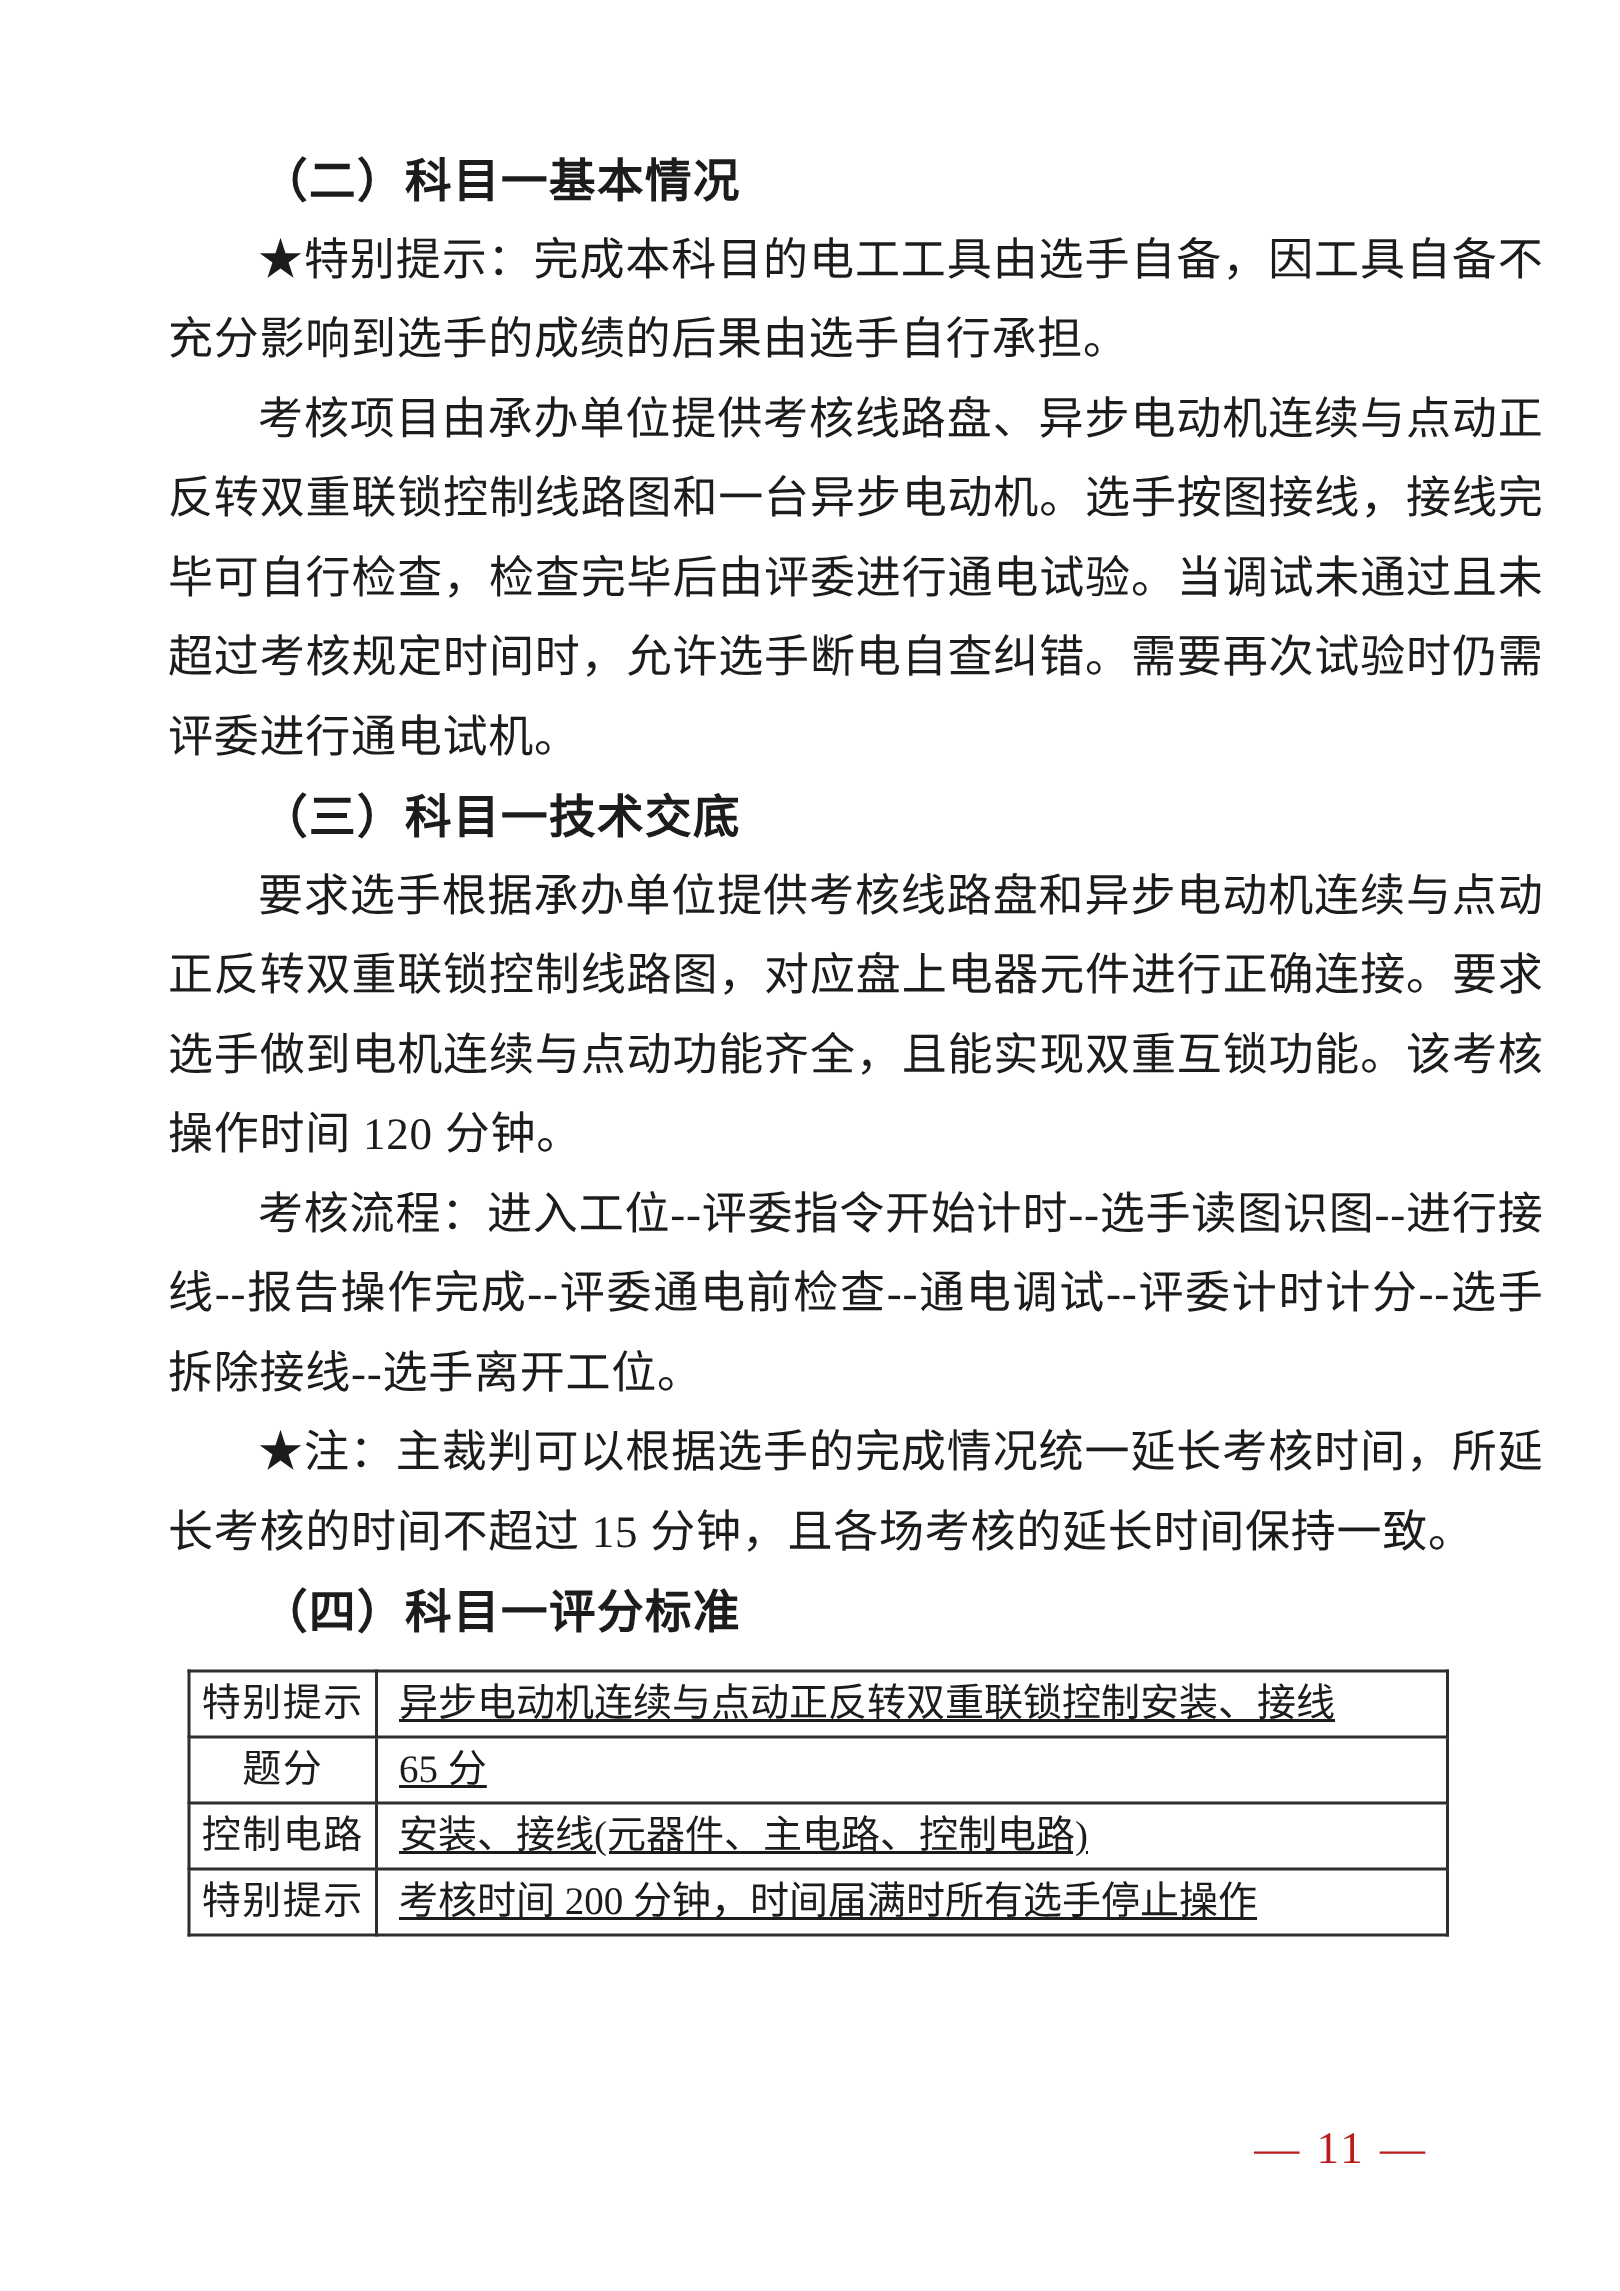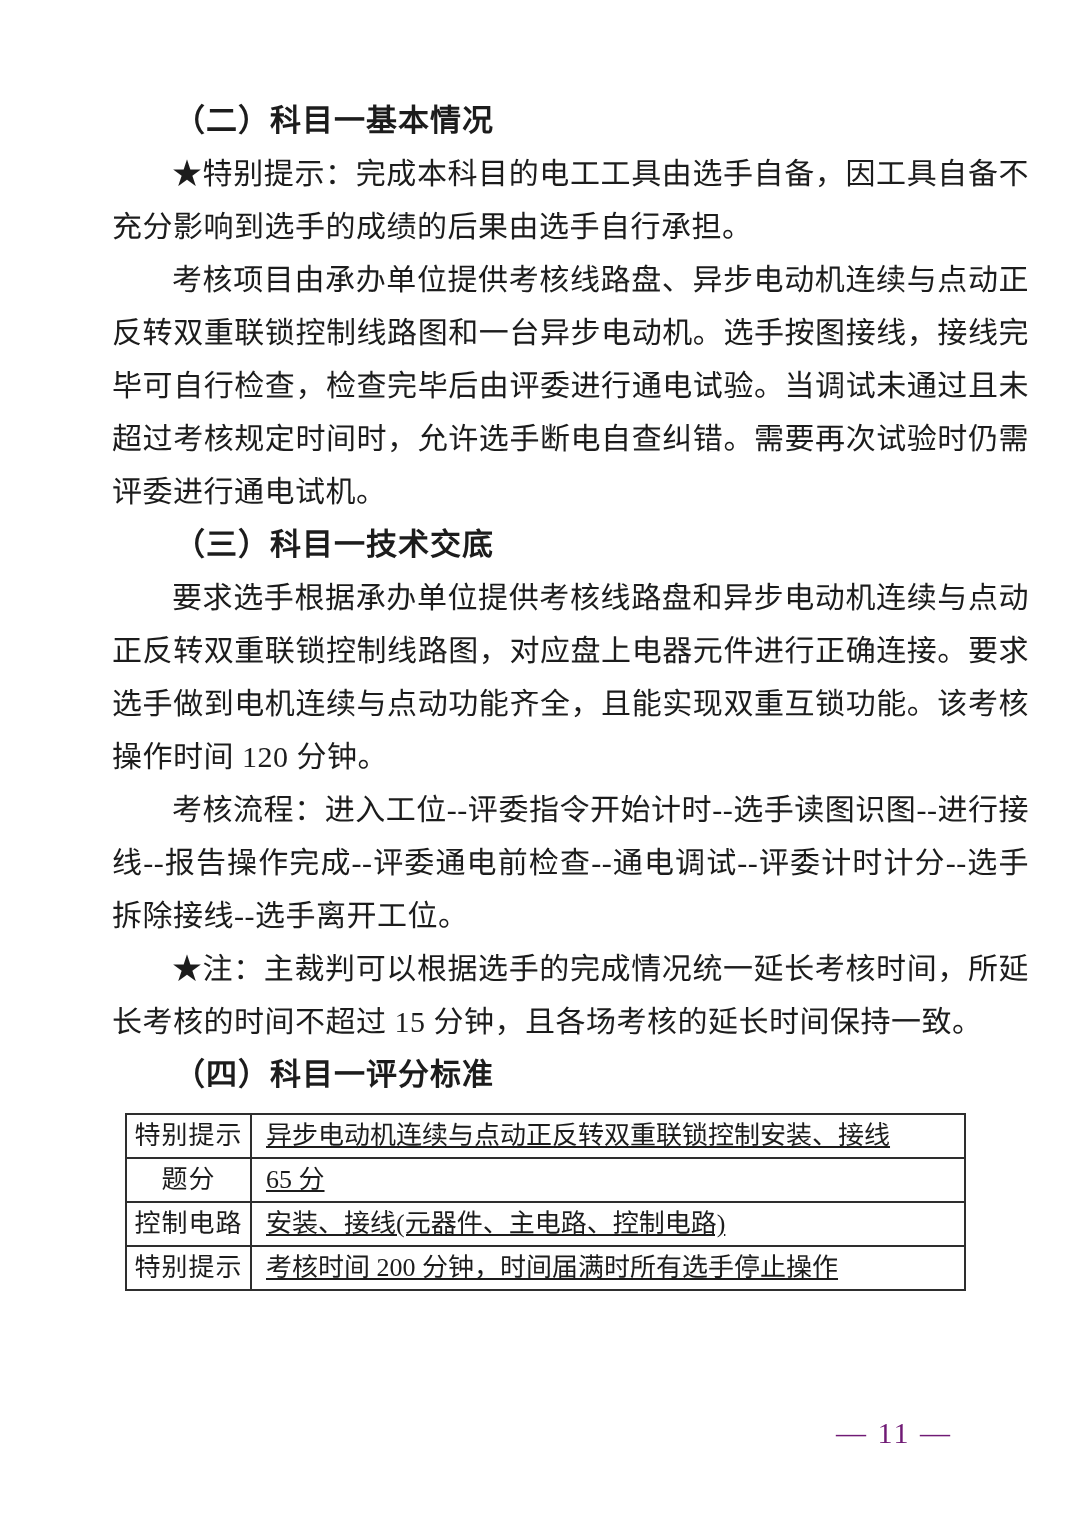--- a/index.html
+++ b/index.html
@@ -58,21 +58,21 @@
     padding-left: 14px;
     padding-right: 8px;
     text-decoration: underline;
   }
   .page-footer {
     position: absolute;
     top: 1416px;
     right: 128px;
     font-size: 30px;
     letter-spacing: 2px;
-    color: #701a75;
+    color: #b91c1c;
     margin-left: 36px;
   }
 </style>
 </head>
 <body>
 
 <div class="page">
 
   <h2 class="doc-heading">（二）科目一基本情况</h2>
 

